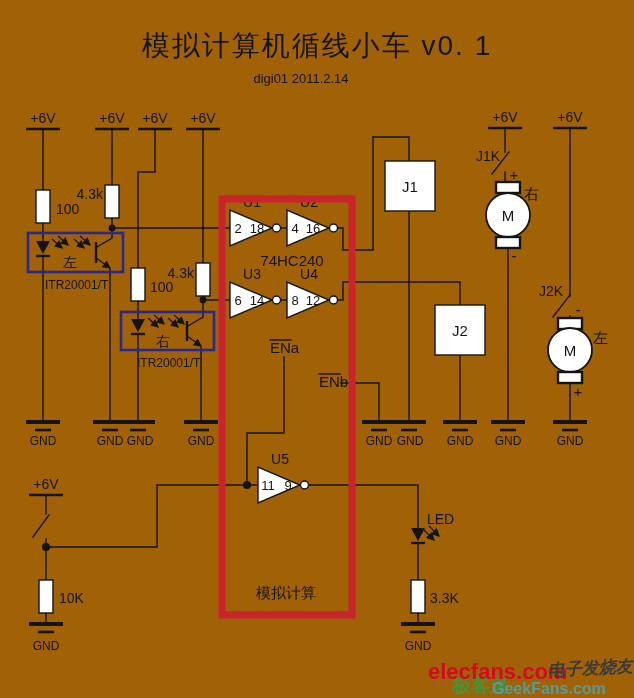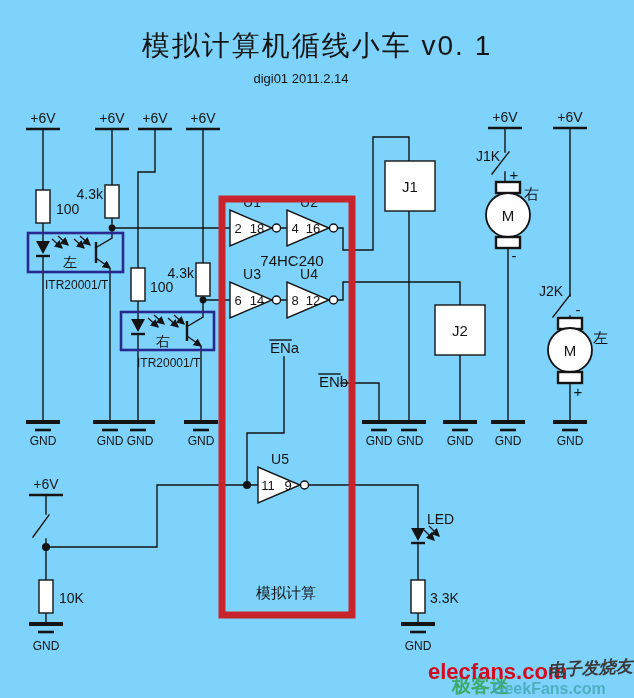--- a/index.html
+++ b/index.html
@@ -1,16 +1,16 @@
 <!DOCTYPE html>
 <html style="--highlight: #c9242c; --sensorbox: #28288f; --wire: #141414; --wmred: #d40a1e; --wmteal: #45a8b5; --wmgreen: #2fa04a;"><head>
 <meta charset="utf-8">
 <style>
   html,body{margin:0;padding:0;background:#ffffff;}
-  .stage{position:relative;width:634px;height:698px;background:#7dd3fc;overflow:hidden;
+  .stage{position:relative;width:634px;height:698px;background:#a16207;overflow:hidden;
          font-family:"Liberation Sans",sans-serif;}
   svg{position:absolute;left:0;top:0;}
   text{fill:#141414;font-family:"Liberation Sans",sans-serif;}
   .w{stroke:var(--wire,#141414);stroke-width:1.4;fill:none;stroke-linecap:square;}
   .thk{stroke:var(--wire,#141414);stroke-width:2.4;fill:none;stroke-linecap:butt;}
   .arrw{stroke:var(--wire,#141414);stroke-width:1.3;fill:none;}
   .comp{stroke:var(--wire,#141414);stroke-width:1.4;fill:#ffffff;}
   .motorc{stroke:var(--wire,#141414);stroke-width:1.8;fill:#ffffff;}
   .term{stroke:var(--wire,#141414);stroke-width:2.4;fill:#ffffff;}
   .fillb{fill:var(--wire,#141414);stroke:none;}

